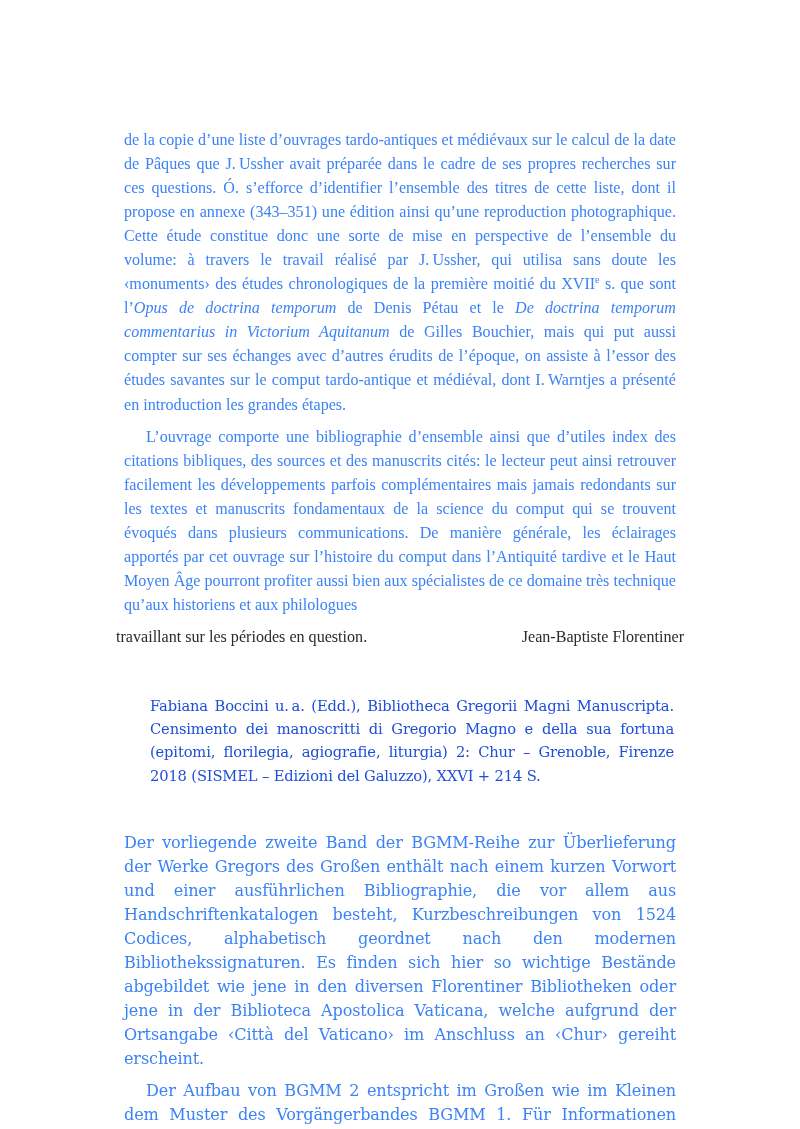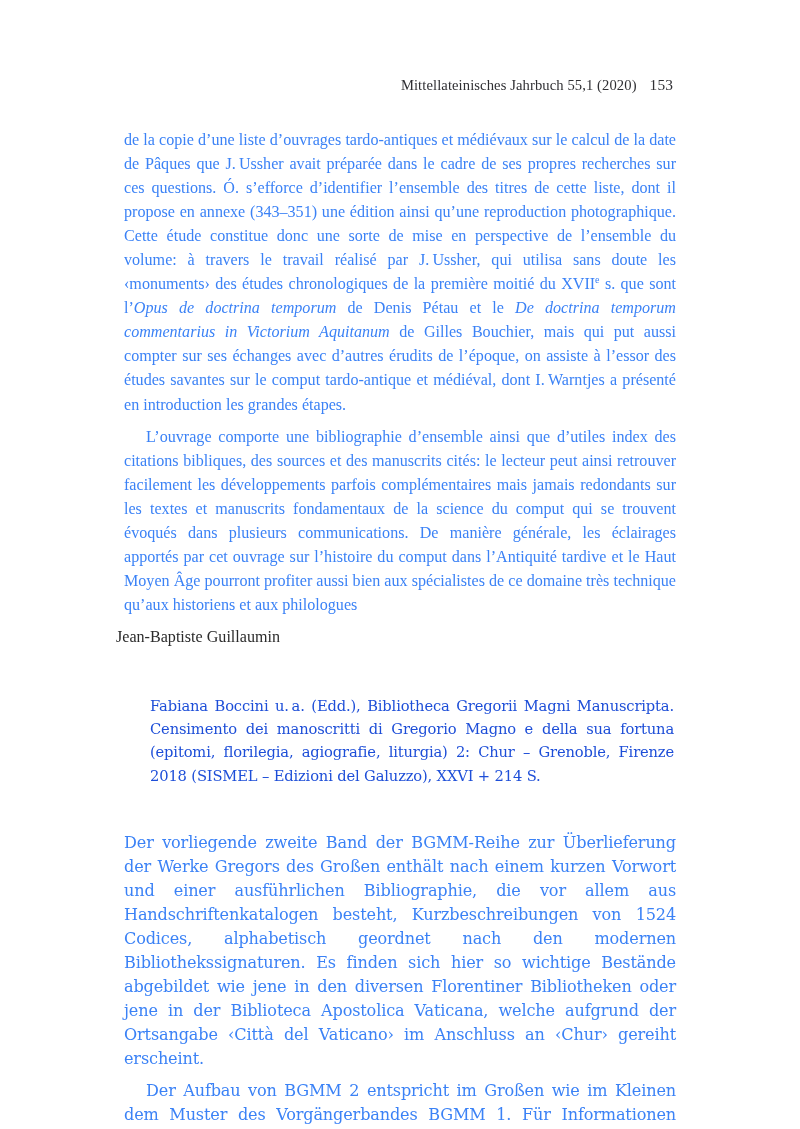--- a/index.html
+++ b/index.html
@@ -98,32 +98,30 @@
     vertical-align: super;
     line-height: 0;
   }
   i { font-style: italic; }
 </style>
 </head>
 <body>
 
 <div class="page">
 
-  <div class="running-head">
-    <span>Mittellateinisches Jahrbuch 55,1 (2020)</span><span class="folio">153</span>
-  </div>
 
   <div class="textblock">
 
     <p class="body"><span>de la copie d’une liste d’ouvrages tardo-antiques et médiévaux sur le calcul de la date de Pâques que J. Ussher avait préparée dans le cadre de ses propres recherches sur ces questions. Ó. s’efforce d’identifier l’ensemble des titres de cette liste, dont il propose en annexe (343–351) une édition ainsi qu’une reproduction photographique. Cette étude constitue donc une sorte de mise en perspective de l’ensemble du volume: à travers le travail réalisé par J. Ussher, qui utilisa sans doute les ‹monuments› des études chronologiques de la première moitié du XVII</span><sup class="ordinal">e</sup><span> s. que sont l’</span><i>Opus de doctrina temporum</i><span> de Denis Pétau et le </span><i>De doctrina temporum commentarius in Victorium Aquitanum</i><span> de Gilles Bouchier, mais qui put aussi compter sur ses échanges avec d’autres érudits de l’époque, on assiste à l’essor des études savantes sur le comput tardo-antique et médiéval, dont I. Warntjes a présenté en introduction les grandes étapes.</span></p>
 
     <p class="body indent">L’ouvrage comporte une bibliographie d’ensemble ainsi que d’utiles index des citations bibliques, des sources et des manuscrits cités: le lecteur peut ainsi retrouver facilement les développements parfois complémentaires mais jamais redondants sur les textes et manuscrits fondamentaux de la science du comput qui se trouvent évoqués dans plusieurs communications. De manière générale, les éclairages apportés par cet ouvrage sur l’histoire du comput dans l’Antiquité tardive et le Haut Moyen Âge pourront profiter aussi bien aux spécialistes de ce domaine très technique qu’aux historiens et aux philologues</p>
 
     <div class="signature-line">
-      <span class="reviewer">Jean-Baptiste Guillaumin</span>
+      <span class="tail">travaillant sur les périodes en question.</span>
+      <span class="reviewer">Jean-Baptiste Florentiner</span>
     </div>
 
     <div class="gap-before-citation"></div>
 
     <p class="citation de">Fabiana Boccini u. a. (Edd.), Bibliotheca Gregorii Magni Manuscripta. Censimento dei manoscritti di Gregorio Magno e della sua fortuna (epitomi, florilegia, agiografie, liturgia) 2: Chur – Grenoble, Firenze 2018 (SISMEL – Edizioni del Galuzzo), XXVI + 214 S.</p>
 
     <div class="gap-after-citation"></div>
 
     <p class="body de">Der vorliegende zweite Band der BGMM-Reihe zur Überlieferung der Werke Gregors des Großen enthält nach einem kurzen Vorwort und einer ausführlichen Bibliographie, die vor allem aus Handschriftenkatalogen besteht, Kurzbeschreibungen von 1524 Codices, alphabetisch geordnet nach den modernen Bibliothekssignaturen. Es finden sich hier so wichtige Bestände abgebildet wie jene in den diversen Florentiner Bibliotheken oder jene in der Biblioteca Apostolica Vaticana, welche aufgrund der Ortsangabe ‹Città del Vaticano› im Anschluss an ‹Chur› gereiht erscheint.</p>
 

